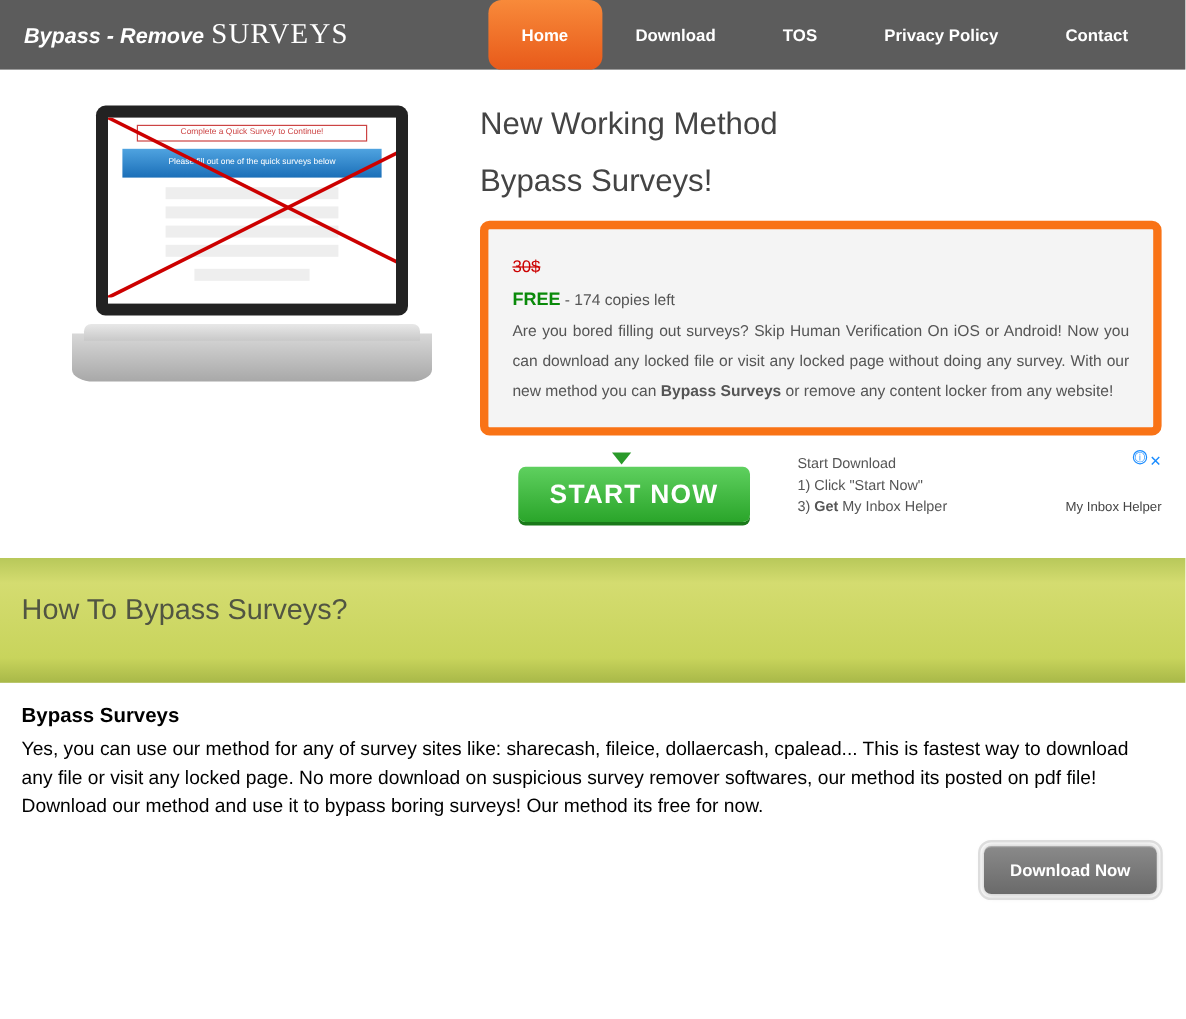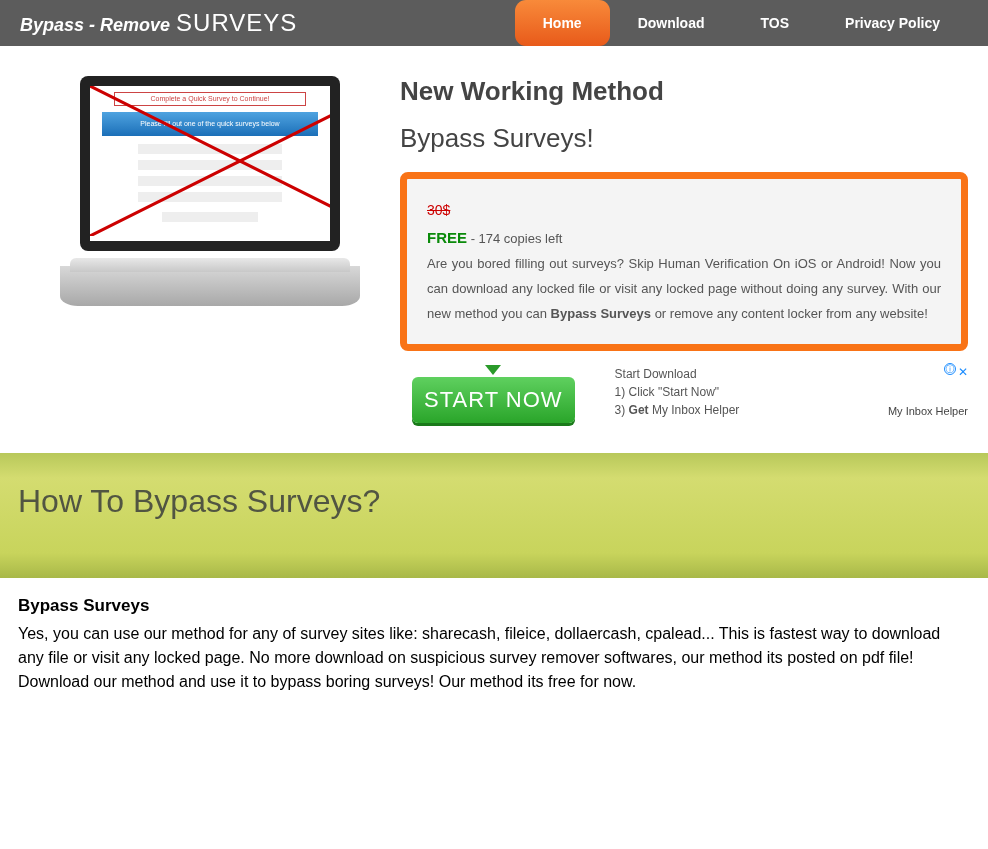--- a/index.html
+++ b/index.html
@@ -1,61 +1,61 @@
 <!DOCTYPE html>
 <html><head>
 <meta charset="utf-8">
 <style>
 * { margin: 0; padding: 0; box-sizing: border-box; }
 body { font-family: Arial, Helvetica, sans-serif; background: #fff; width: 988px; }
 
 
-.header { background: #5c5c5c; height: 46px; display: flex; align-items: center; }
+.header { background: #5c5c5c; height: 58px; display: flex; align-items: center; }
 .logo { color: #fff; padding-left: 20px; font-size: 18px; display: flex; align-items: baseline; gap: 6px; }
 .logo-a { font-weight: bold; font-style: italic; }
-.logo-b { font-family: Liberation Sans, sans-serif; font-size: 24px; letter-spacing: 1px; }
+.logo-b { font-family: Liberation Serif, serif; font-size: 24px; letter-spacing: 1px; }
 .nav { display: flex; margin-left: auto; margin-right: 20px; height: 100%; }
 .nav-item { color: #fff; font-weight: bold; font-size: 14px; padding: 0 28px; display: flex; align-items: center; cursor: pointer; }
 .nav-item.active { background: linear-gradient(#f88a3a, #e85a1a); border-radius: 11px; }
 
 
 .hero { display: flex; padding: 30px 20px 30px 60px; gap: 40px; }
 .laptop { width: 300px; height: 230px; position: relative; }
 .lap-base { position: absolute; bottom: 0; left: 0; right: 0; height: 40px; background: linear-gradient(#d8d8d8, #a8a8a8); border-radius: 0 0 18px 18px / 0 0 10px 10px; }
 .lap-base::before { content:""; position:absolute; top:-8px; left:10px; right:10px; height:14px; background:linear-gradient(#e8e8e8,#c8c8c8); border-radius:6px 6px 0 0; }
 .lap-screen { position: absolute; top: 0; left: 20px; right: 20px; height: 175px; background: #222; border-radius: 8px; padding: 10px; }
 .lap-inner { width: 100%; height: 100%; background: #fff; position: relative; overflow: hidden; }
 .lap-survey-top { position:absolute; top:6px; left:10%; right:10%; height:14px; background:#fff; border:1px solid #c44; color:#c44; font-size:7px; text-align:center; line-height:12px; }
 .lap-survey-bar { position:absolute; top:26px; left:5%; right:5%; height:24px; background:linear-gradient(#4fa3e0,#1b6fb8); color:#fff; font-size:7px; text-align:center; line-height:24px; }
 .lap-survey-line { position:absolute; left:20%; right:20%; height:10px; background:#eee; }
 .lap-x { position:absolute; inset:0; }
 .lap-x line { stroke:#c00; stroke-width:3; }
 
 .hero-right { flex: 1; }
-.hero-h1 { font-size: 26px; font-weight: bold; color: #444; margin-bottom: 16px; }
+.hero-h1 { font-size: 26px; font-weight: normal; color: #444; margin-bottom: 16px; }
 .hero-h2 { font-size: 26px; font-weight: normal; color: #444; margin-bottom: 18px; }
 
 .offer-box { background: #f4f4f4; border: 7px solid #f97316; border-radius: 8px; padding: 18px 20px; font-size: 13px; color: #555; line-height: 1.9; text-align: justify; }
 .price-old { color: #c00; text-decoration: line-through; font-size: 14px; }
 .price-free { color: #0a8a0a; font-weight: bold; font-size: 15px; }
 .copies { font-size: 13px; color: #555; }
 
 .cta-row { display: flex; align-items: flex-start; margin-top: 14px; gap: 40px; }
 .start-col { display:flex; flex-direction:column; align-items:center; margin-left: 12px; }
 .arrow-down { width:0; height:0; border-left:8px solid transparent; border-right:8px solid transparent; border-top:10px solid #2a9a2a; margin-bottom:2px; }
-.start-btn { background: linear-gradient(#5fd05f, #2aa52a); color: #fff; font-weight: normal; font-size: 22px; padding: 10px 12px; border: none; border-radius: 6px; letter-spacing: 1px; cursor: pointer; box-shadow: 0 3px 0 #1a7a1a; }
+.start-btn { background: linear-gradient(#5fd05f, #2aa52a); color: #fff; font-weight: bold; font-size: 22px; padding: 10px 26px; border: none; border-radius: 6px; letter-spacing: 1px; cursor: pointer; box-shadow: 0 3px 0 #1a7a1a; margin-left: 20px; }
 
 .ad-box { flex:1; position: relative; font-size: 12px; color: #555; line-height: 1.5; }
 .ad-close { position:absolute; top:-2px; right:0; color:#1a8cff; font-size:12px; display:flex; gap:2px; }
 .ad-close span:first-child { border:1px solid #1a8cff; border-radius:50%; width:12px; height:12px; display:inline-flex; align-items:center; justify-content:center; font-size:9px; }
 .ad-brand { position:absolute; bottom:0; right:0; font-size:11px; color:#444; }
 
 
 .green-sec { background: linear-gradient(#b8c85a, #d4dc70 20%, #c8d45c 80%, #a8b848); padding: 30px 18px 30px 18px; color: #515542; }
-.green-sec h2 { font-size: 32px; font-weight: normal; margin-bottom: 28px; }
+.green-sec h2 { font-size: 24px; font-weight: normal; margin-bottom: 16px; }
 .green-sec p { font-size: 17px; line-height: 1.6; }
 
 
 .bottom { padding: 18px; }
 .bottom h3 { font-size: 17px; margin-bottom: 6px; }
 .bottom p { font-size: 16px; line-height: 1.5; }
 .dl-row { display:flex; justify-content:flex-end; margin-top: 20px; padding-right: 6px; }
 .dl-btn { background: linear-gradient(#8a8a8a, #6a6a6a); color:#fff; font-weight:bold; font-size:14px; padding: 12px 22px; border:none; border-radius:6px; cursor:pointer; box-shadow: 0 0 6px #bbb, inset 0 1px 0 rgba(255,255,255,.3); outline: 2px solid #ddd; outline-offset: 3px; }
 </style>
 </head>
@@ -64,20 +64,21 @@
 <div class="header">
   <div class="logo">
     <span class="logo-a">Bypass - Remove</span>
     <span class="logo-b">SURVEYS</span>
   </div>
   <div class="nav">
     <div class="nav-item active">Home</div>
     <div class="nav-item">Download</div>
     <div class="nav-item">TOS</div>
     <div class="nav-item">Privacy Policy</div>
+    <div class="nav-item">Contact</div>
   </div>
 </div>
 
 <div class="hero">
   <div class="laptop">
     <div class="lap-screen">
       <div class="lap-inner">
         <div class="lap-survey-top">Complete a Quick Survey to Continue!</div>
         <div class="lap-survey-bar">Please fill out one of the quick surveys below</div>
         <div class="lap-survey-line" style="top:58px"></div>
@@ -129,13 +130,16 @@
   </div>
 </div>
 
 <div class="green-sec">
   <h2>How To Bypass Surveys?</h2>
 </div>
 
 <div class="bottom">
   <h3>Bypass Surveys</h3>
   <p>Yes, you can use our method for any of survey sites like: sharecash, fileice, dollaercash, cpalead... This is fastest way to download any file or visit any locked page. No more download on suspicious survey remover softwares, our method its posted on pdf file! Download our method and use it to bypass boring surveys! Our method its free for now.</p>
+  <div class="dl-row">
+    <button class="dl-btn">Download Now</button>
+  </div>
 </div>
 
 </body></html>

